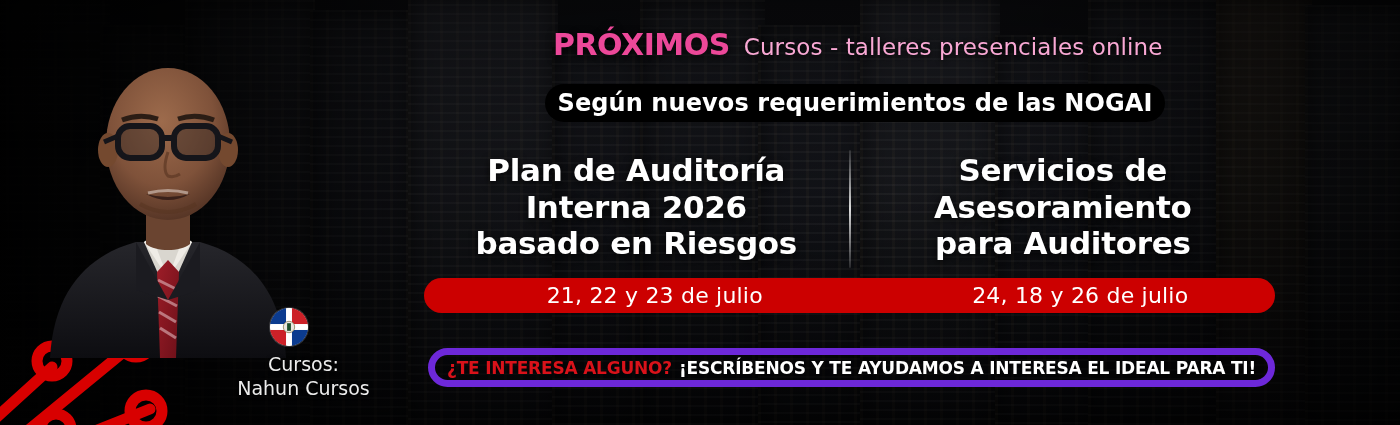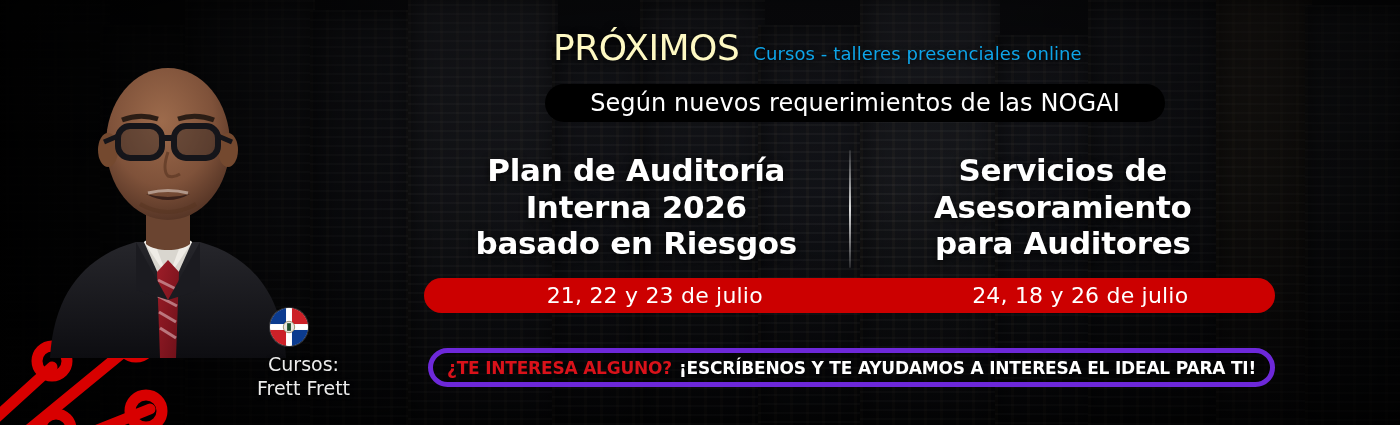--- a/index.html
+++ b/index.html
@@ -81,38 +81,38 @@
     font-family:"DejaVu Sans", sans-serif; font-weight:400;
     text-shadow:0 1px 4px rgba(0,0,0,.9);
   }
 
   
   .headline{
     position:absolute; left:553px; top:27px; display:flex; align-items:baseline; gap:14px;
     white-space:nowrap;
   }
   .headline .kicker{
-    color:#fef9c3; font-size:36px; font-weight:400; letter-spacing:-.5px;
+    color:#ec4899; font-size:30px; font-weight:700; letter-spacing:-.5px;
     font-family:"DejaVu Sans", sans-serif;
     text-shadow:0 2px 8px rgba(0,0,0,.85);
   }
   .headline .sub{
-    color:#0ea5e9; font-size:18px; font-weight:400; letter-spacing:.1px;
+    color:#f9a8d4; font-size:23px; font-weight:400; letter-spacing:.1px;
     font-family:"DejaVu Sans", sans-serif;
     text-shadow:0 1px 5px rgba(0,0,0,.85);
   }
 
   
   .pill-black{
     position:absolute; left:545px; top:84px; width:620px; height:38px;
     background:#000; border-radius:20px;
     display:flex; align-items:center; justify-content:center;
   }
   .pill-black span{
-    color:#fff; font-size:24px; font-weight:400; letter-spacing:.1px;
+    color:#fff; font-size:24px; font-weight:700; letter-spacing:.1px;
     font-family:"DejaVu Sans", sans-serif;
     text-align:center;
   }
 
   
   .courses{
     position:absolute; left:424px; top:150px; width:851px; height:118px;
     display:flex; align-items:flex-start;
   }
   .course{
@@ -134,21 +134,21 @@
     background:#cc0000; border-radius:18px; display:flex; align-items:center;
   }
   .pill-red .date{
     flex:1; text-align:center; color:#fff; font-size:22px; font-weight:400;
     font-family:"DejaVu Sans", sans-serif; letter-spacing:.2px;padding-left:36px;
   }
 
   
   .cta{
     position:absolute; left:428px; top:348px; width:847px; height:39px;
-    border:5px solid #6d28d9; border-radius:20px;
+    border:7px solid #6d28d9; border-radius:20px;
     display:flex; align-items:center; justify-content:center; gap:7px;
     background:rgba(0,0,0,.22);
   }
   .cta .q{
     color:#d9121a; font-size:17px; font-weight:700; letter-spacing:-.2px;
     font-family:"DejaVu Sans", sans-serif;
   }
   .cta .a{
     color:#fff; font-size:17px; font-weight:700; letter-spacing:-.2px;
     font-family:"DejaVu Sans", sans-serif;
@@ -269,21 +269,21 @@
       </g>
       <rect x="17" y="0" width="6" height="40" fill="#fff"></rect>
       <rect x="0" y="17" width="40" height="6" fill="#fff"></rect>
       <circle cx="20" cy="20" r="6" fill="#e9e6df" stroke="#9a8f6e" stroke-width="1"></circle>
       <rect x="18" y="16" width="4" height="8" fill="#1d4f2a"></rect>
     </svg>
   </div>
 
   <div class="ponente">
     <div>Cursos:</div>
-    <div>Frett Frett</div>
+    <div>Nahun Cursos</div>
   </div>
 
   <div class="headline">
     <span class="kicker">PRÓXIMOS</span>
     <span class="sub">Cursos - talleres presenciales online</span>
   </div>
 
   <div class="pill-black">
     <span>Según nuevos requerimientos de las NOGAI</span>
   </div>

